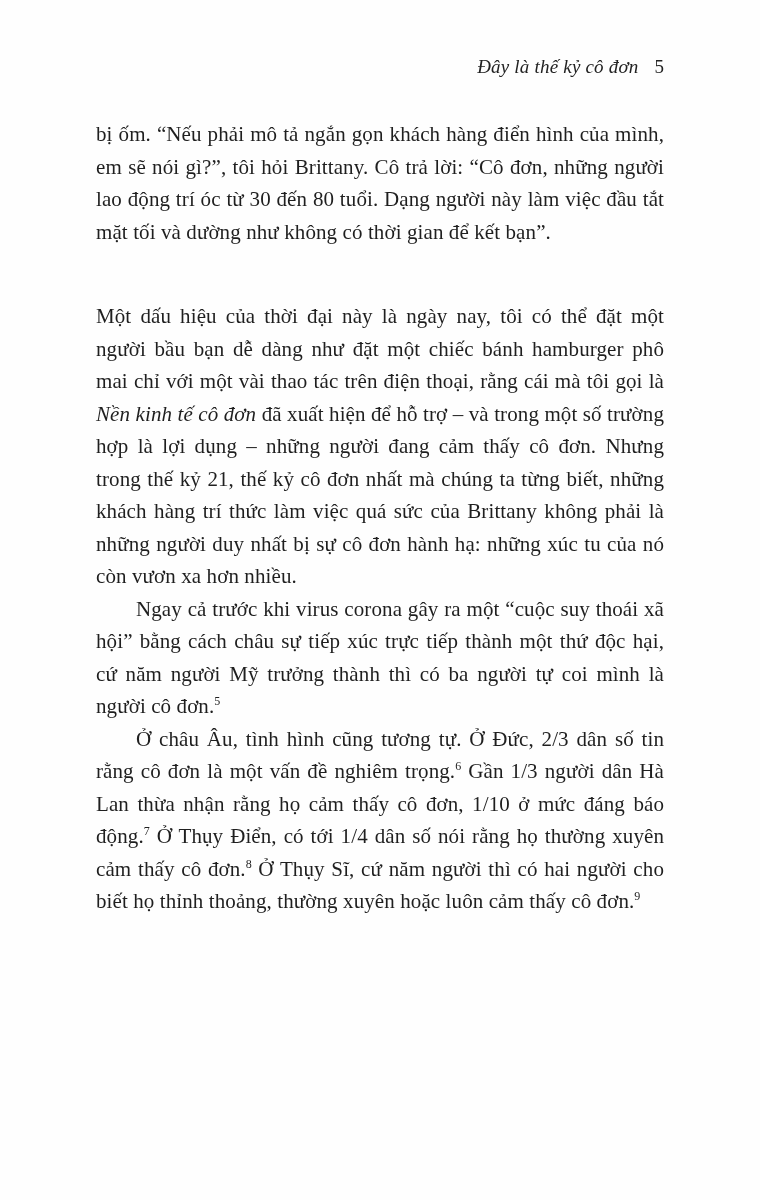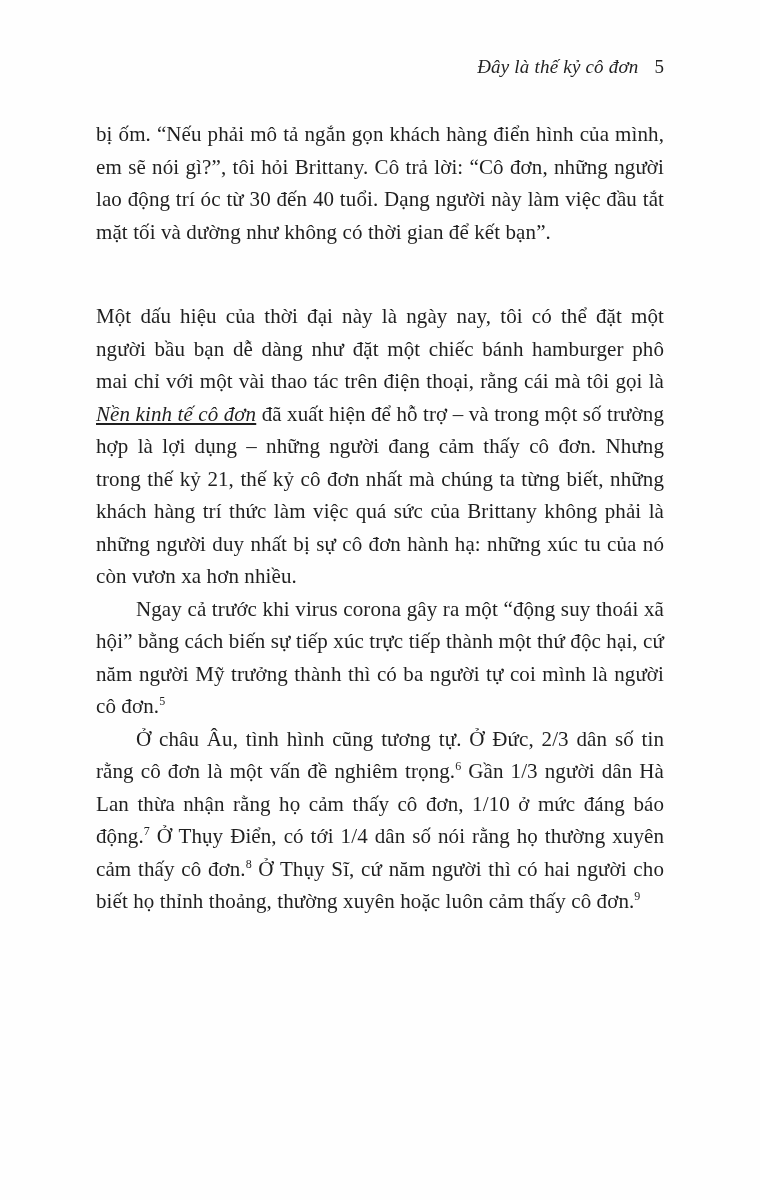--- a/index.html
+++ b/index.html
@@ -45,44 +45,43 @@
     margin: 0;
   }
   p.para.indent {
     text-indent: 40px;
   }
   p.para.section-start {
     margin-top: 52px;
   }
   .term {
     font-style: italic;
-    text-decoration: underline;
   }
   sup.fnref {
     font-size: 12px;
     line-height: 0;
     vertical-align: super;
     letter-spacing: 0;
   }
 </style>
 </head>
 <body>
 
 <div class="page">
 
   <header class="running-head">
     <span class="head-title">Đây là thế kỷ cô đơn</span><span class="head-pagenum">5</span>
   </header>
 
   <main class="body-text">
 
-    <p class="para"><span>bị ốm. “Nếu phải mô tả ngắn gọn khách hàng điển hình của mình, em sẽ nói gì?”, tôi hỏi Brittany. Cô trả lời: “Cô đơn, những người lao động trí óc từ 30 đến 40 tuổi. Dạng người này làm việc đầu tắt mặt tối và dường như không có thời gian để kết bạn”.</span></p>
+    <p class="para"><span>bị ốm. “Nếu phải mô tả ngắn gọn khách hàng điển hình của mình, em sẽ nói gì?”, tôi hỏi Brittany. Cô trả lời: “Cô đơn, những người lao động trí óc từ 30 đến 80 tuổi. Dạng người này làm việc đầu tắt mặt tối và dường như không có thời gian để kết bạn”.</span></p>
 
     <p class="para section-start"><span>Một dấu hiệu của thời đại này là ngày nay, tôi có thể đặt một người bầu bạn dễ dàng như đặt một chiếc bánh hamburger phô mai chỉ với một vài thao tác trên điện thoại, rằng cái mà tôi gọi là </span><em class="term">Nền kinh tế cô đơn</em><span> đã xuất hiện để hỗ trợ – và trong một số trường hợp là lợi dụng – những người đang cảm thấy cô đơn. Nhưng trong thế kỷ 21, thế kỷ cô đơn nhất mà chúng ta từng biết, những khách hàng trí thức làm việc quá sức của Brittany không phải là những người duy nhất bị sự cô đơn hành hạ: những xúc tu của nó còn vươn xa hơn nhiều.</span></p>
 
-    <p class="para indent"><span>Ngay cả trước khi virus corona gây ra một “động suy thoái xã hội” bằng cách biến sự tiếp xúc trực tiếp thành một thứ độc hại, cứ năm người Mỹ trưởng thành thì có ba người tự coi mình là người cô đơn.</span><sup class="fnref">5</sup></p>
+    <p class="para indent"><span>Ngay cả trước khi virus corona gây ra một “cuộc suy thoái xã hội” bằng cách châu sự tiếp xúc trực tiếp thành một thứ độc hại, cứ năm người Mỹ trưởng thành thì có ba người tự coi mình là người cô đơn.</span><sup class="fnref">5</sup></p>
 
     <p class="para indent"><span>Ở châu Âu, tình hình cũng tương tự. Ở Đức, 2/3 dân số tin rằng cô đơn là một vấn đề nghiêm trọng.</span><sup class="fnref">6</sup><span> Gần 1/3 người dân Hà Lan thừa nhận rằng họ cảm thấy cô đơn, 1/10 ở mức đáng báo động.</span><sup class="fnref">7</sup><span> Ở Thụy Điển, có tới 1/4 dân số nói rằng họ thường xuyên cảm thấy cô đơn.</span><sup class="fnref">8</sup><span> Ở Thụy Sĩ, cứ năm người thì có hai người cho biết họ thỉnh thoảng, thường xuyên hoặc luôn cảm thấy cô đơn.</span><sup class="fnref">9</sup></p>
 
 
   </main>
 
 </div>
 
 </body></html>

